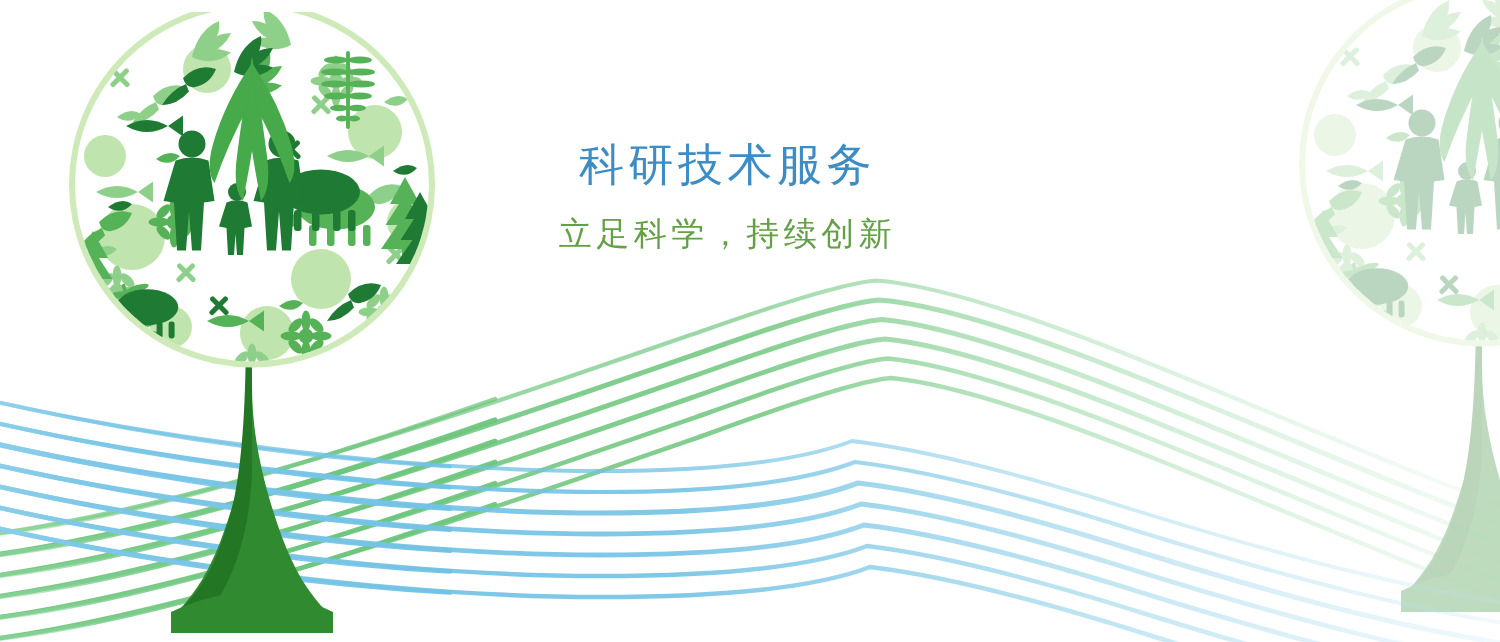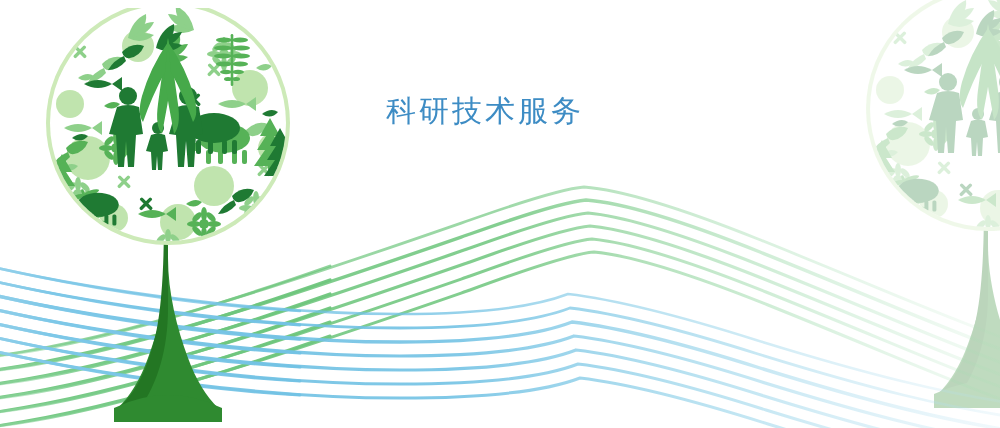--- a/index.html
+++ b/index.html
@@ -341,15 +341,16 @@
   <div class="layer" id="tree-left-layer">
     <svg width="1000" height="428" viewBox="0 0 1000 428" xmlns="http://www.w3.org/2000/svg" aria-hidden="true">
       <g>
         <use href="#eco-tree" x="18" y="8" width="300" height="420"></use>
       </g>
     </svg>
   </div>
 
   <div id="headline-block">
     <div id="title-text">科研技术服务</div>
+    <div id="subtitle-text">立足科学，持续创新</div>
   </div>
 
 </div>
 
 </body></html>

